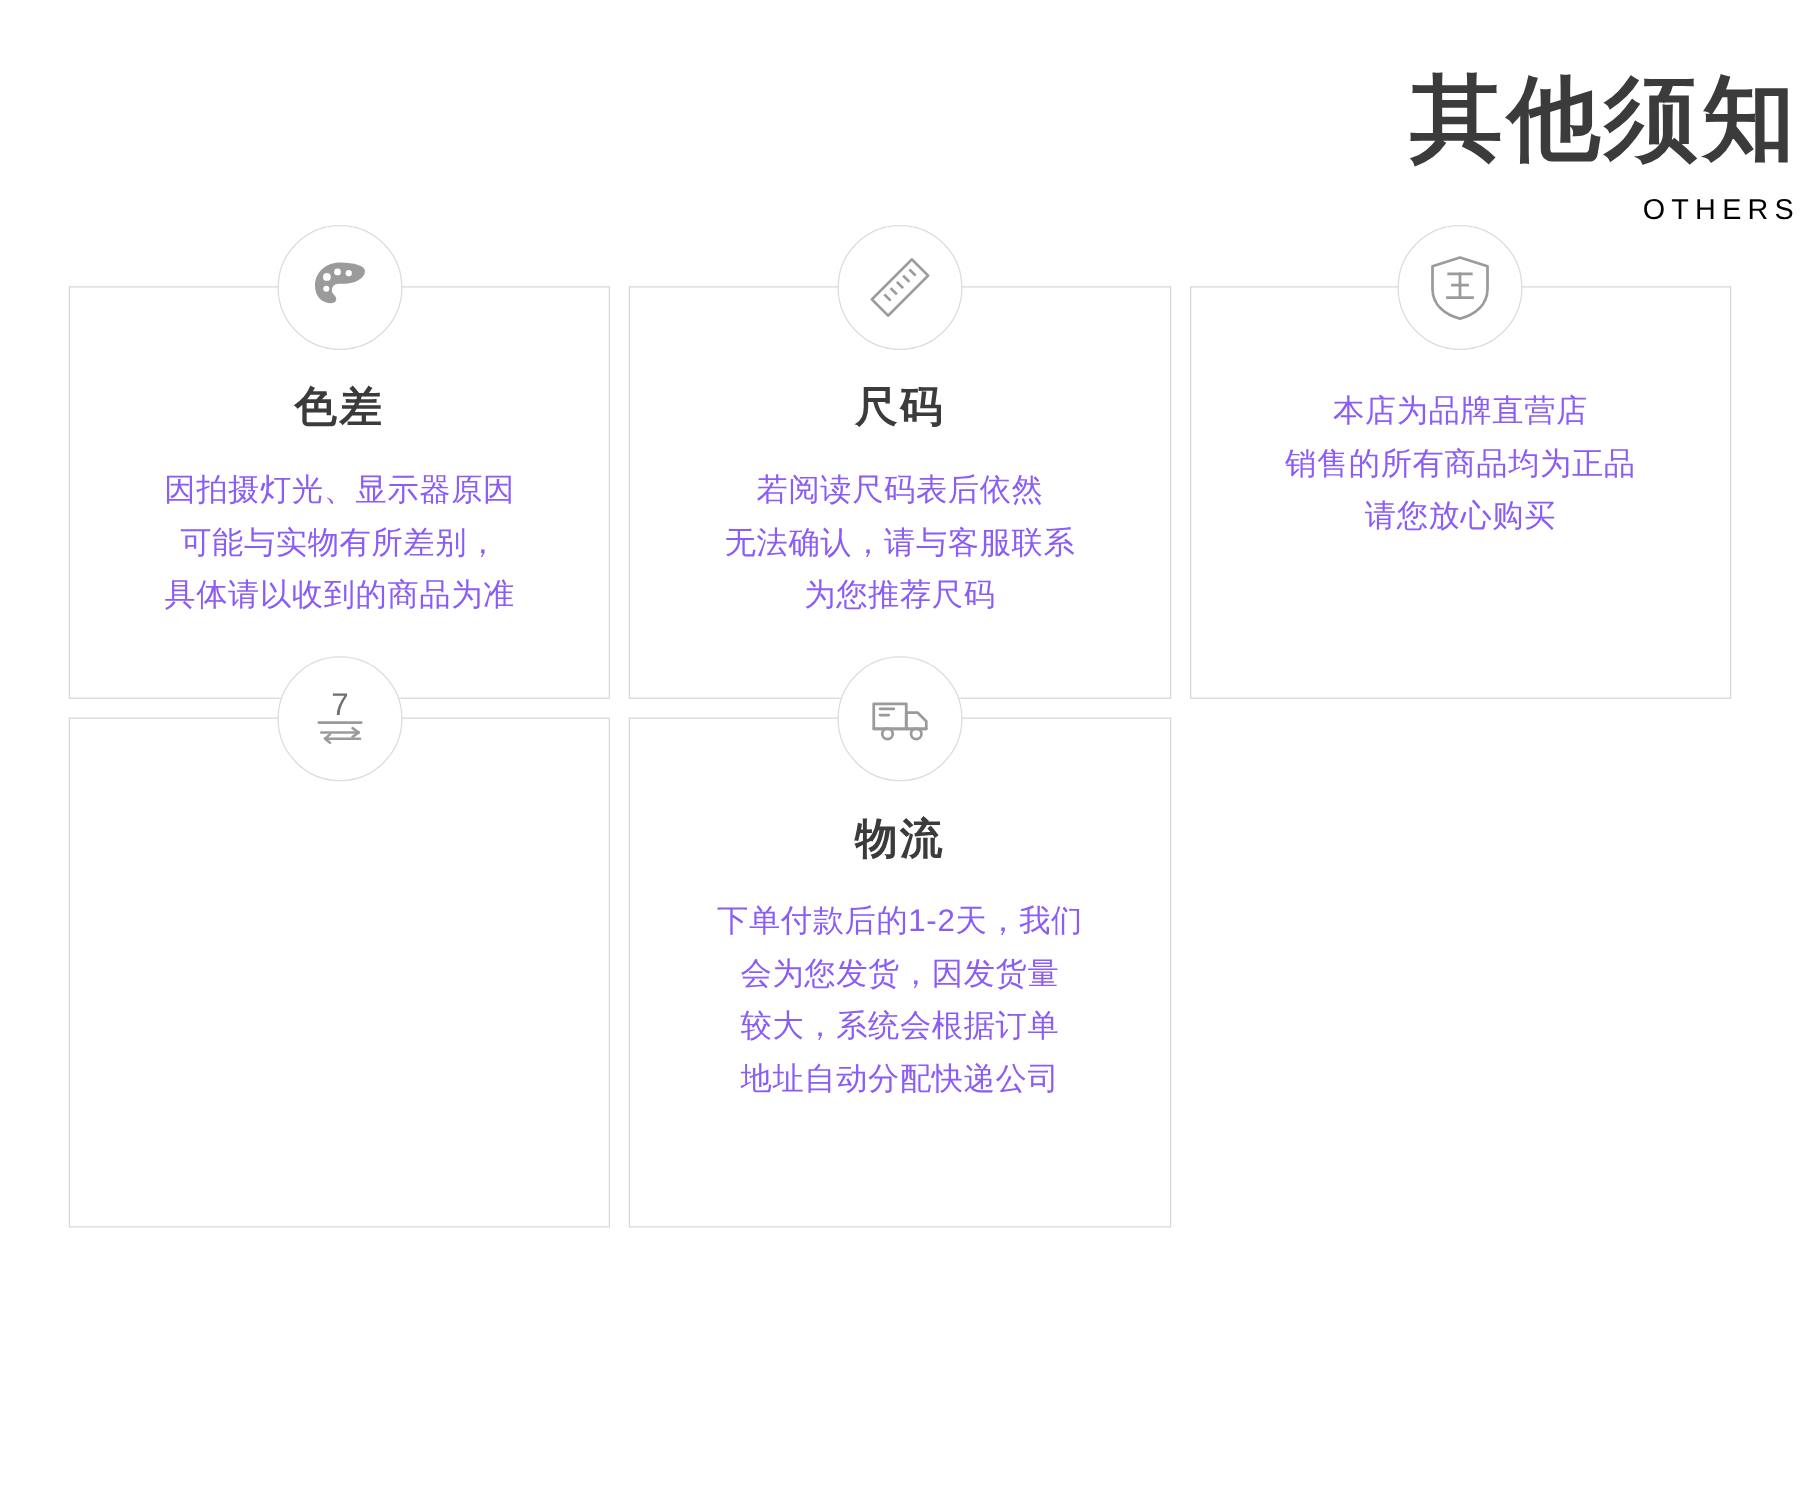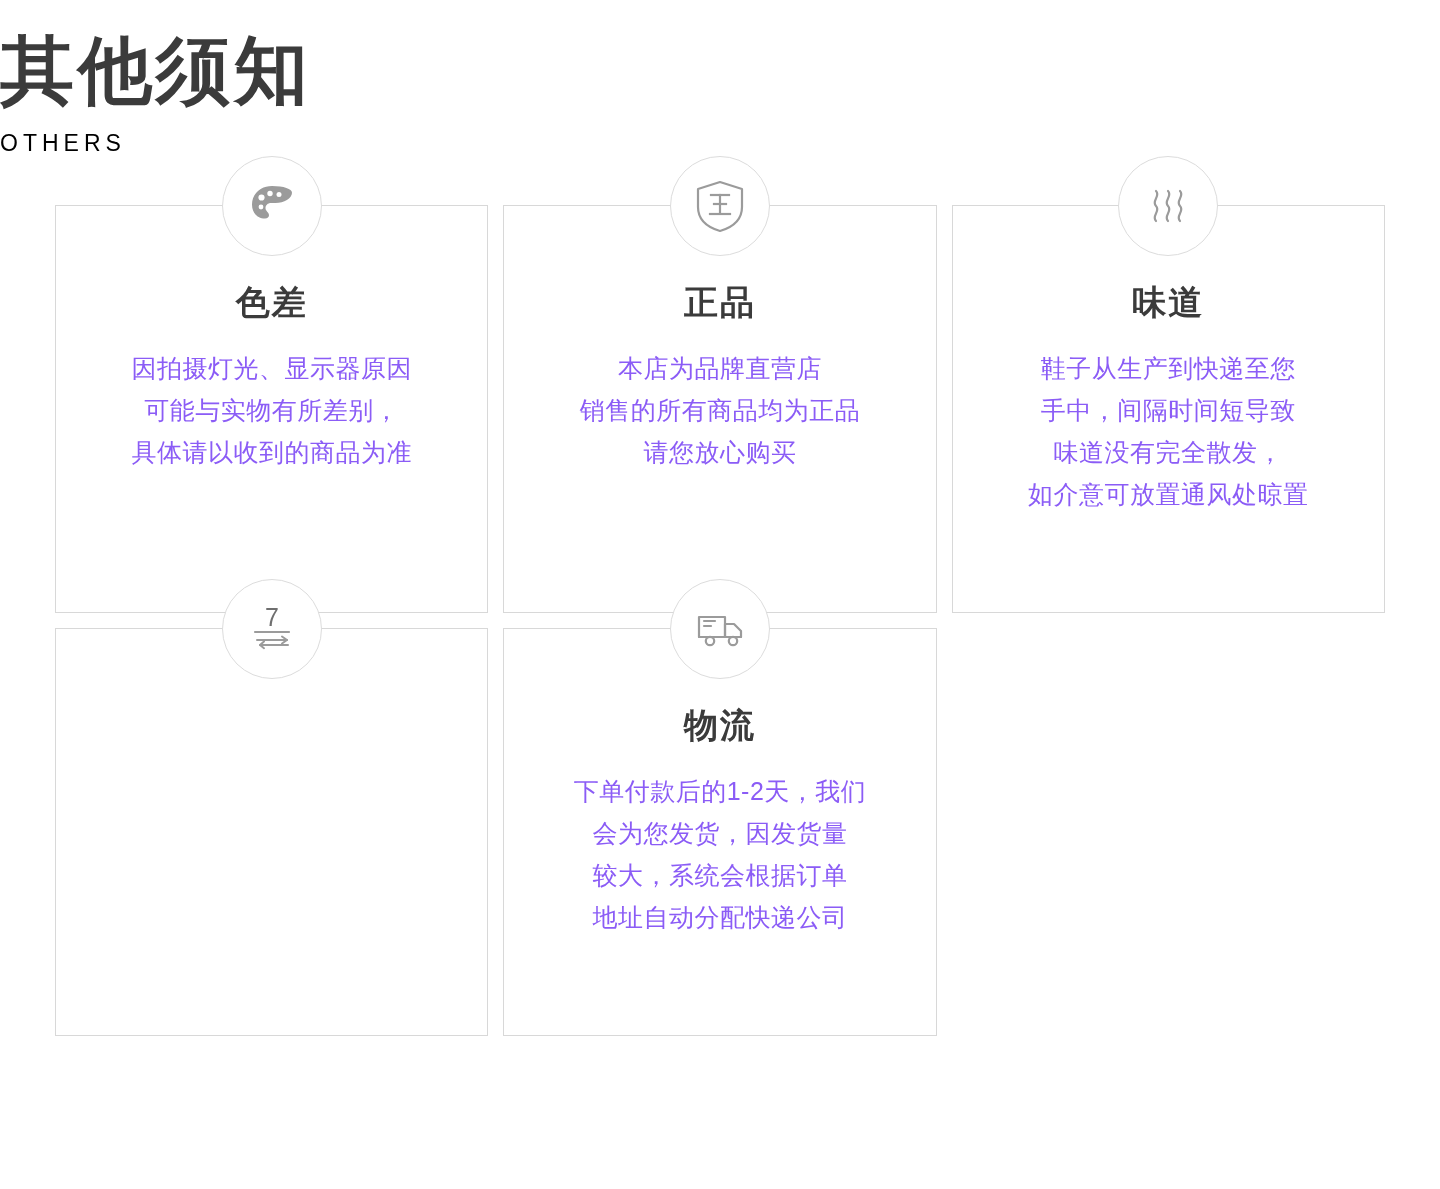--- a/index.html
+++ b/index.html
@@ -17,22 +17,22 @@
   }
 
   .page {
     width: 1440px;
     height: 1189px;
     position: relative;
   }
 
   
   .header {
-    text-align: left;
-    padding-top: 34px;
+    text-align: right;
+    padding-top: 58px;
   }
   .header-title {
     font-size: 74px;
     font-weight: bold;
     letter-spacing: 4px;
     color: #3b3b3b;
     line-height: 1.0;
     margin: 0;
   }
   .header-sub {
@@ -120,55 +120,56 @@
           <circle cx="35" cy="16.5" r="2.5" fill="#ffffff"></circle>
           <circle cx="17" cy="29" r="2.4" fill="#ffffff"></circle>
         </svg>
       </div>
       <div class="card-title">色差</div>
       <div class="card-body">因拍摄灯光、显示器原因
 可能与实物有所差别，
 具体请以收到的商品为准</div>
     </div>
 
+    <div class="card">
+      <div class="icon-badge">
+        <svg width="58" height="58" viewBox="0 0 58 58" aria-hidden="true">
+          <g stroke="#9b9b9b" stroke-width="2.2" fill="none" stroke-linejoin="round">
+            <path d="M38.5 6.5 L51.5 19.5 L19.5 51.5 L6.5 38.5 Z"></path>
+            <path d="M36.5 14.5 L41.5 19.5"></path>
+            <path d="M31.5 19.5 L36.5 24.5"></path>
+            <path d="M26.5 24.5 L31.5 29.5"></path>
+            <path d="M21.5 29.5 L26.5 34.5"></path>
+            <path d="M16.5 34.5 L21.5 39.5"></path>
+          </g>
+        </svg>
+      </div>
+      <div class="card-title">尺码</div>
+      <div class="card-body">若阅读尺码表后依然
+无法确认，请与客服联系
+为您推荐尺码</div>
+    </div>
 
     <div class="card">
       <div class="icon-badge">
         <svg width="56" height="58" viewBox="0 0 56 58" aria-hidden="true">
           <path d="M28 5 L50 12 V30 C50 43 40 50.5 28 54 C16 50.5 6 43 6 30 V12 Z" fill="none" stroke="#9b9b9b" stroke-width="2.2" stroke-linejoin="round"></path>
           <g stroke="#9b9b9b" stroke-width="2.2" fill="none" stroke-linecap="square">
             <path d="M19 18 H37"></path>
             <path d="M28 18 V36"></path>
             <path d="M22 27 H34"></path>
             <path d="M18 37 H38"></path>
           </g>
         </svg>
       </div>
-      <div class="card-title">正品</div>
       <div class="card-body">本店为品牌直营店
 销售的所有商品均为正品
 请您放心购买</div>
     </div>
 
-    <div class="card tall">
-      <div class="icon-badge">
-        <svg width="54" height="54" viewBox="0 0 54 54" aria-hidden="true">
-          <g stroke="#9b9b9b" stroke-width="2.2" fill="none" stroke-linecap="round">
-            <path d="M15 12 C20 17 10 22 15 27 C20 32 10 37 15 42"></path>
-            <path d="M27 12 C32 17 22 22 27 27 C32 32 22 37 27 42"></path>
-            <path d="M39 12 C44 17 34 22 39 27 C44 32 34 37 39 42"></path>
-          </g>
-        </svg>
-      </div>
-      <div class="card-title">味道</div>
-      <div class="card-body">鞋子从生产到快递至您
-手中，间隔时间短导致
-味道没有完全散发，
-如介意可放置通风处晾置</div>
-    </div>
 
     <div class="card tall">
       <div class="icon-badge">
         <svg width="58" height="58" viewBox="0 0 58 58" aria-hidden="true">
           <text x="29" y="26" text-anchor="middle" font-family="Liberation Sans, sans-serif" font-size="25" fill="#6f6f6f">7</text>
           <path d="M12 32 H46" stroke="#9b9b9b" stroke-width="2.2" stroke-linecap="round"></path>
           <g stroke="#9b9b9b" stroke-width="2" fill="none" stroke-linecap="round" stroke-linejoin="round">
             <path d="M14 40 H44"></path>
             <path d="M39 36.5 L44 40 L39 43.5"></path>
             <path d="M17 45 H45"></path>

